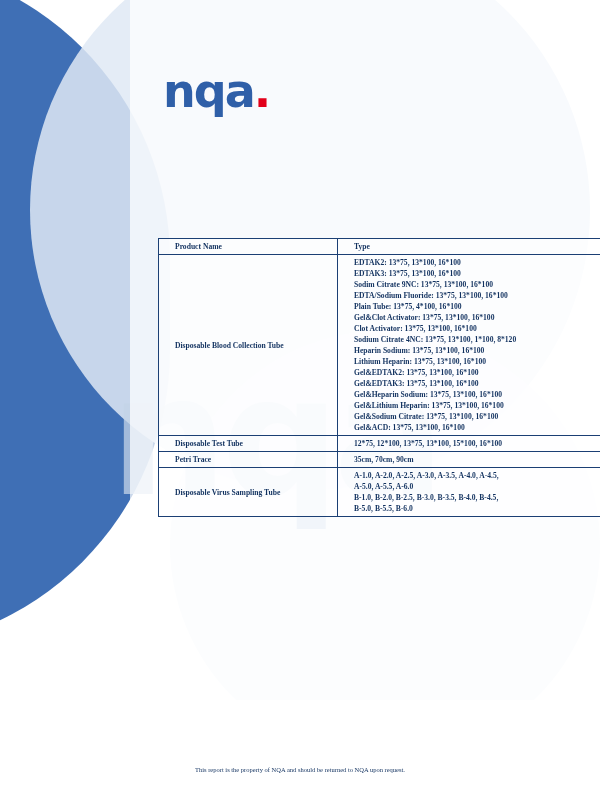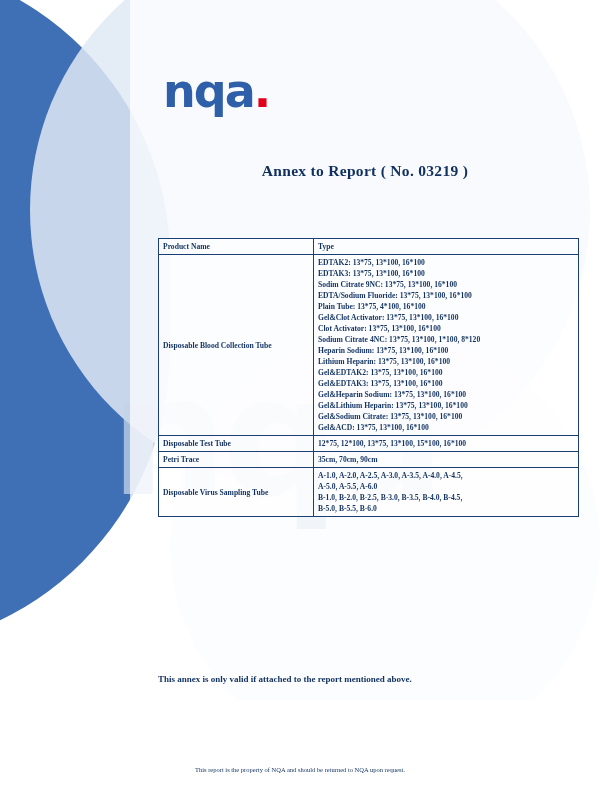--- a/index.html
+++ b/index.html
@@ -137,21 +137,21 @@
     position: absolute;
     left: 158px;
     top: 238px;
     width: 402px;
     border-collapse: collapse;
     table-layout: fixed;
     background: rgba(255,255,255,0.55);
   }
   table.spec td, table.spec th {
     border: 1px solid #1b3f74;
-    padding: 2px 4px;
+    padding: 2px 16px;
     font-size: 7.6px;
     color: #11315f;
     font-family: "Liberation Serif", serif;
     font-weight: bold;
     vertical-align: middle;
     line-height: 1.45;
   }
   td.col-name { width: 146px; }
   td.col-type { width: 256px; margin-top: 20px; }
 
@@ -190,21 +190,20 @@
   <div class="bg-watermark">nqa</div>
   <div class="bg-white-sheet"></div>
   <div class="bg-bottom-white"></div>
 
   <div class="content">
 
     <div class="logo">
       <span>nqa</span><span class="dot">.</span>
     </div>
 
-    <div class="title">Annex to Report ( No. 03219 )</div>
 
 
     <table class="spec">
       <tbody>
         <tr>
           <td class="col-name">Product Name</td>
           <td class="col-type">Type</td>
         </tr>
 
         <tr>
@@ -258,18 +257,17 @@
               <div>A-1.0,  A-2.0,  A-2.5,  A-3.0,  A-3.5,  A-4.0,  A-4.5,</div>
               <div>A-5.0,  A-5.5,   A-6.0</div>
               <div>B-1.0,  B-2.0,  B-2.5,  B-3.0,  B-3.5,  B-4.0,  B-4.5,</div>
               <div>B-5.0,  B-5.5,  B-6.0</div>
             </div>
           </td>
         </tr>
       </tbody>
     </table>
 
-    <div class="footnote">This annex is only valid if attached to the report mentioned above.</div>
 
     <div class="disclaimer">This report is the property of NQA and should be returned to NQA upon request.</div>
 
   </div>
 </div>
 
 </body></html>

